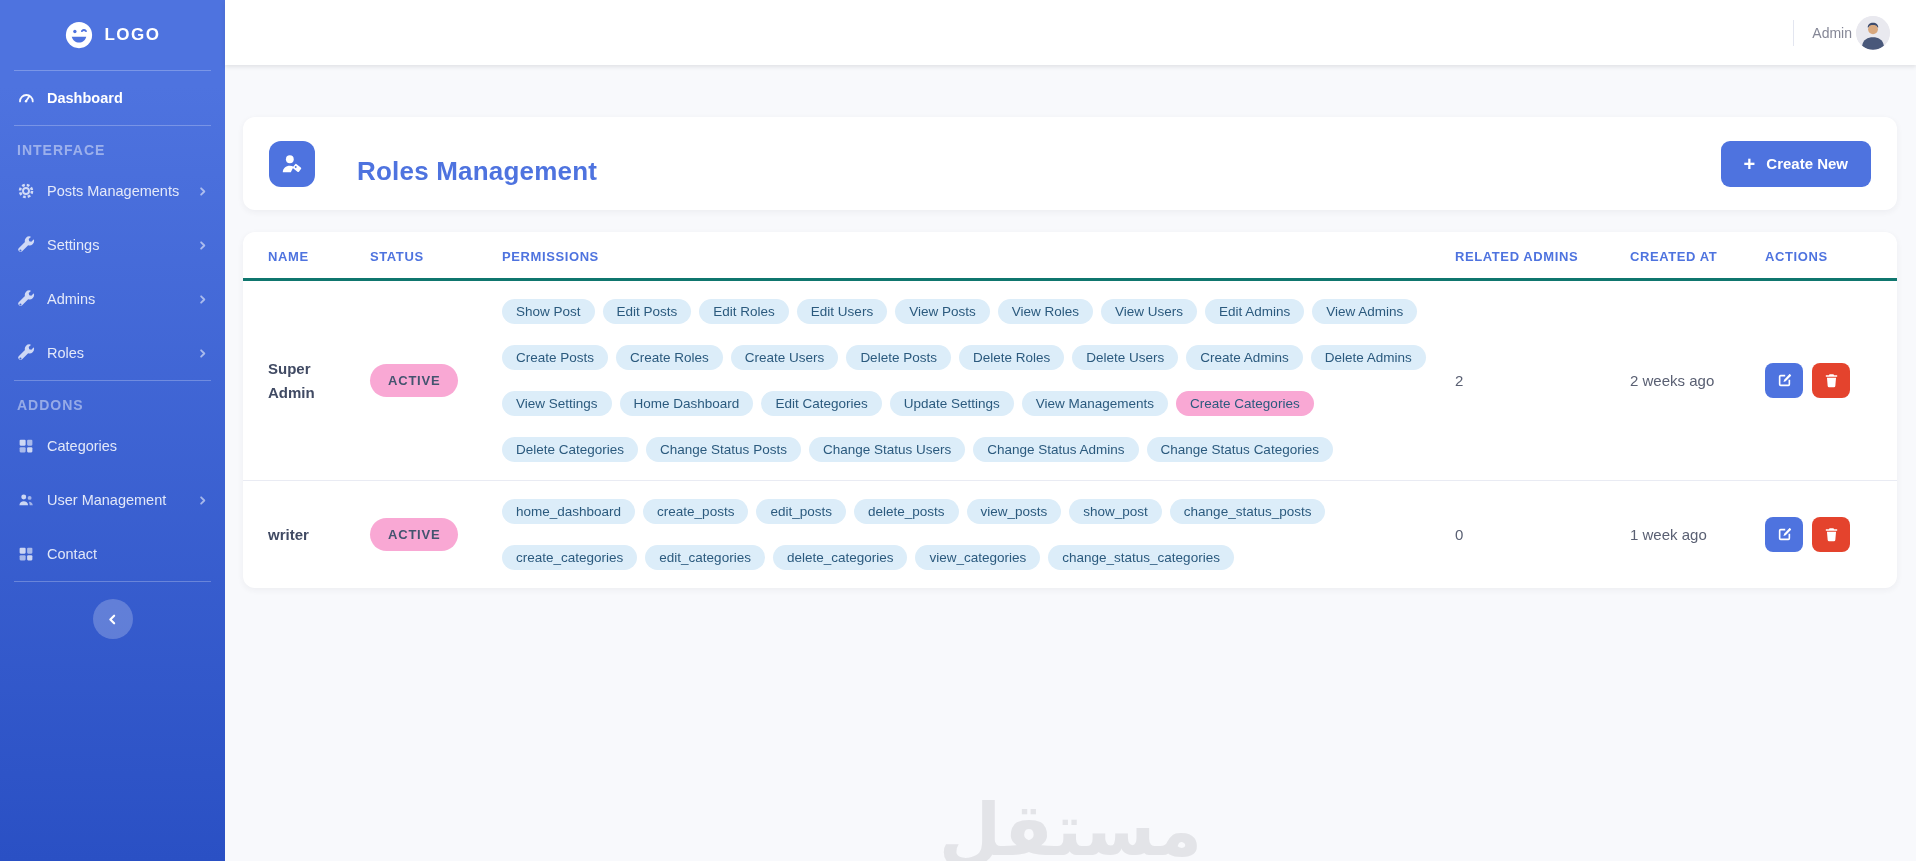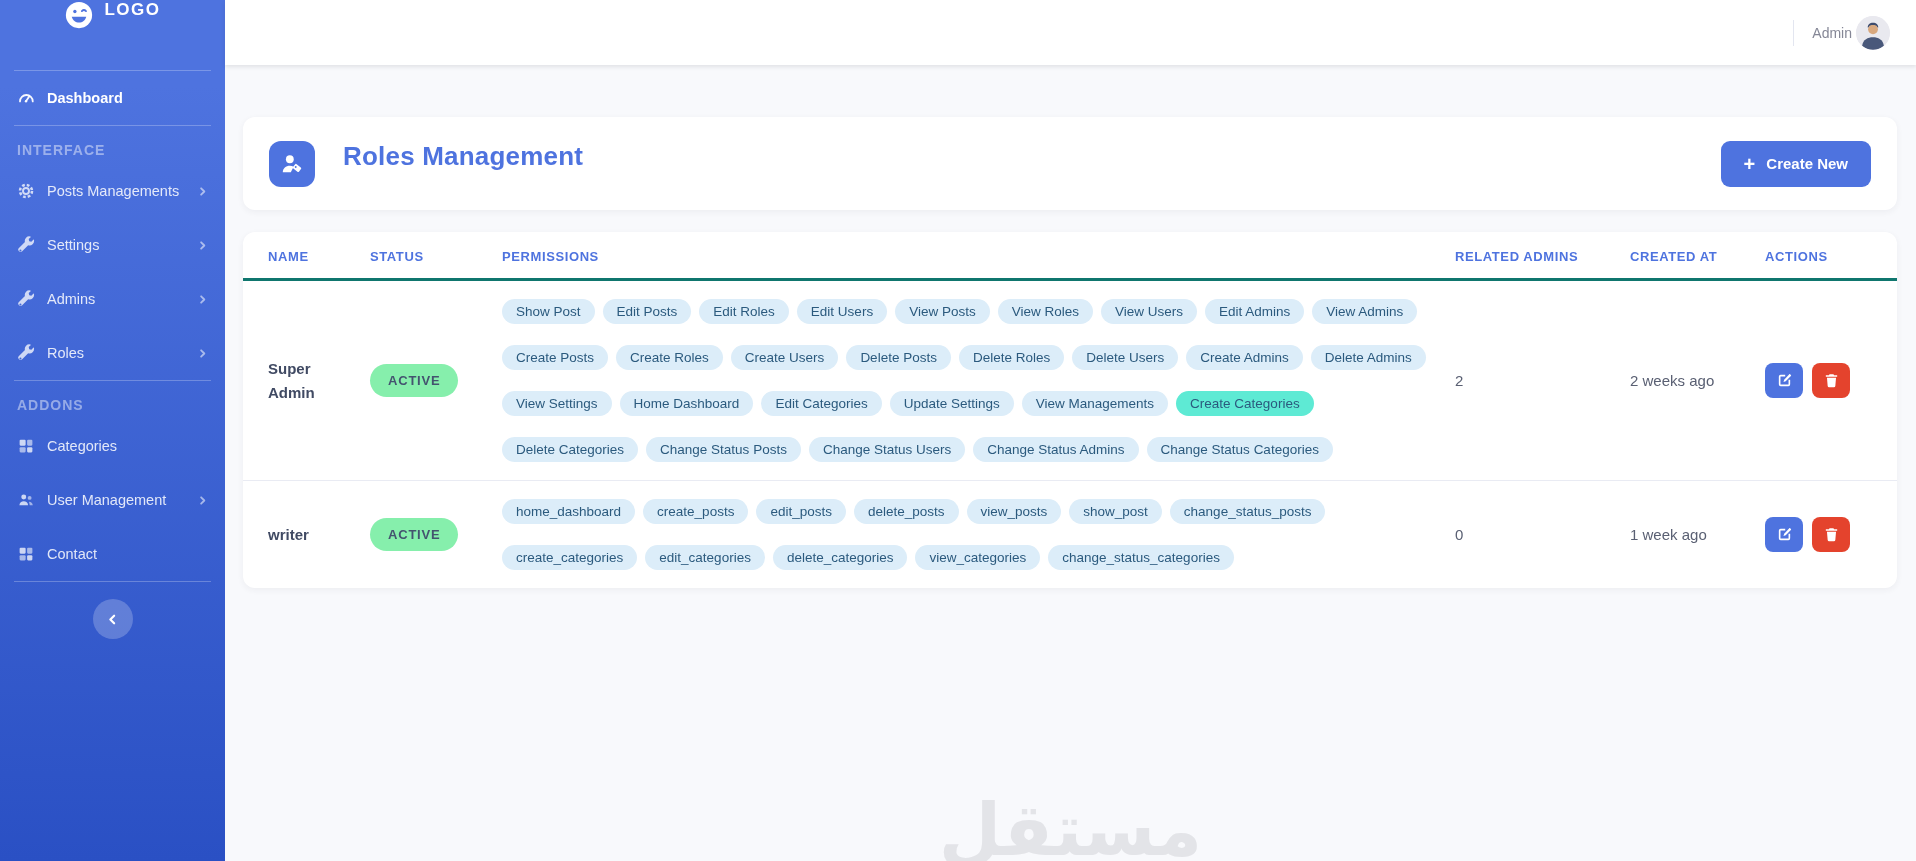--- a/index.html
+++ b/index.html
@@ -11,21 +11,21 @@
   }
   .app { display:flex; width:100%; height:100%; }
 
   
   .sidebar {
     width:225px; flex:none; height:100%;
     background:linear-gradient(180deg,#4e73df 10%,#2a50c4 100%);
     color:#fff; display:flex; flex-direction:column;
   }
   .brand {
-    height:70px; display:flex; align-items:flex-start; justify-content:center;
+    height:70px; display:flex; align-items:center; justify-content:center;
     gap:10px; cursor:pointer;
   }
   .brand-icon { width:30px; height:30px; display:flex; }
   .brand-text { font-size:17px; font-weight:800; letter-spacing:1.5px; color:#fff; }
   .sb-divider { border:0; border-top:1px solid rgba(255,255,255,0.25); margin:0 14px; }
   .sb-section {
     padding:16px 17px 6px; font-size:14px; font-weight:700;
     letter-spacing:1px; color:rgba(255,255,255,0.45); text-transform:uppercase;
   }
   .sb-item {
@@ -63,21 +63,21 @@
   .card {
     background:#fff; border-radius:12px;
     box-shadow:0 2px 6px rgba(58,59,69,0.06);
   }
 
   
   .header-card {
     height:93px; display:flex; align-items:center; justify-content:space-between;
     padding:0 26px; margin-bottom:22px;
   }
-  .header-left { display:flex; align-items:flex-start; gap:28px; }
+  .header-left { display:flex; align-items:flex-end; gap:42px; }
   .title-icon {
     width:46px; height:46px; border-radius:12px; background:#4e73df;
     display:flex; align-items:center; justify-content:center; color:#fff;
   }
   .title-icon svg { width:26px; height:26px; }
   .page-title { margin:0; font-size:26px; font-weight:600; color:#4e73df; letter-spacing:0.2px; }
   .btn-create {
     height:46px; padding:0 23px; border:none; border-radius:9px; cursor:pointer;
     background:#4e73df; color:#fff; font-size:15px; font-weight:600;
     display:flex; align-items:center; gap:11px;
@@ -92,30 +92,30 @@
     align-items:center;
   }
   .thead {
     padding:17px 25px 14px; border-bottom:3px solid #0f766e;
     color:#4e73df; font-size:13px; font-weight:700; letter-spacing:0.6px;
   }
   .trow { padding:18px 25px; border-bottom:1px solid #e9ebf3; font-size:15px; }
   .trow:last-child { border-bottom:none; }
   .name-cell { font-weight:600; color:#404a63; line-height:1.55; padding-right:14px; }
   .badge-active {
-    display:inline-block; background:#86efac; color:#44546f;
+    display:inline-block; background:#f9a8d4; color:#44546f;
     font-size:13px; font-weight:600; letter-spacing:0.8px;
     padding:9px 18px; border-radius:18px;
   }
   .pills { display:flex; flex-wrap:wrap; gap:21px 8px; padding-right:26px; }
   .pill {
     background:#dcedf9; color:#2b5a7e; font-size:13.5px;
     padding:5px 14px; border-radius:13px; white-space:nowrap;
   }
-  .pill.hl { background:#5eead4; }
+  .pill.hl { background:#f9a8d4; }
   .rel-cell, .created-cell { color:#5a6073; }
   .actions-cell { display:flex; gap:9px; }
   .btn-act {
     width:38px; height:35px; border:none; border-radius:8px; cursor:pointer;
     display:flex; align-items:center; justify-content:center; color:#fff; padding:0;
   }
   .btn-act svg { width:17px; height:17px; }
   .btn-edit { background:#4e73df; }
   .btn-delete { background:#e4432d; }
 

